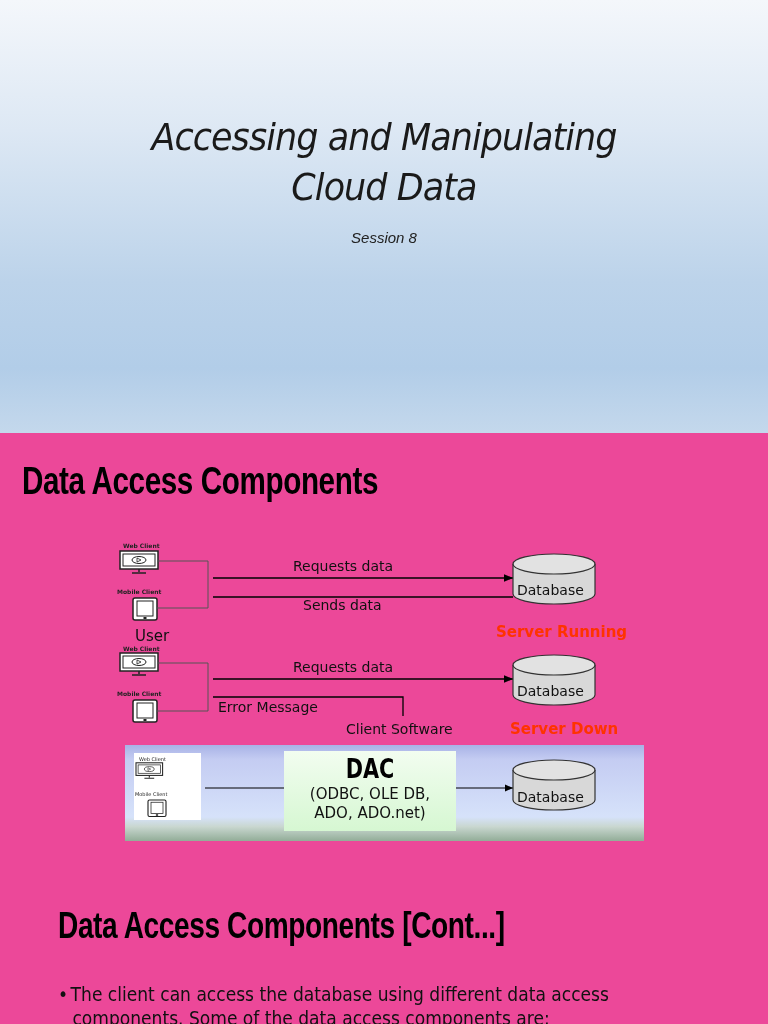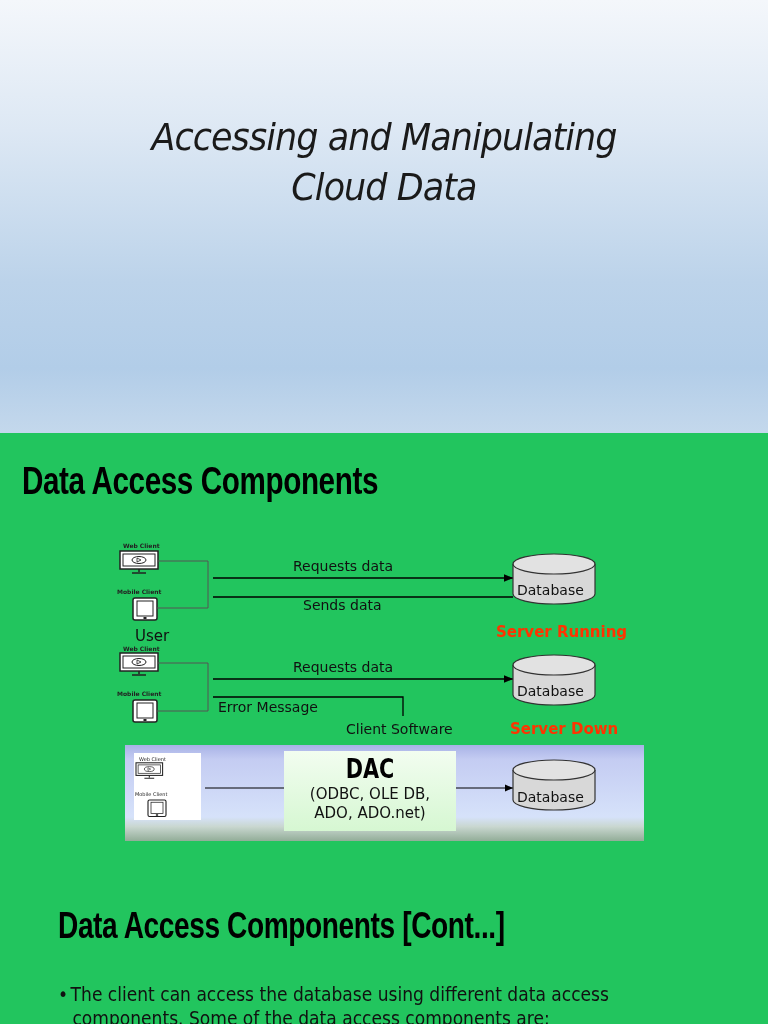--- a/index.html
+++ b/index.html
@@ -1,38 +1,39 @@
 <!DOCTYPE html>
 <html><head>
 <meta charset="utf-8">
 <style>
   html, body { margin:0; padding:0; }
   body { width:768px; height:1024px; overflow:hidden; background:#fff; position:relative; font-family:"Liberation Sans", sans-serif; }
   .slide1 { position:absolute; left:0; top:0; width:768px; height:433px;
     background: linear-gradient(to bottom, #f4f7fb 0%, #dde8f4 30%, #bcd3ea 65%, #b2cde8 85%, #c4d8ec 100%); font-style: italic; }
   .s1-title { position:absolute; left:0; width:768px; top:112px; text-align:center; font-family:"DejaVu Sans", sans-serif; font-weight:normal; font-size:38px; line-height:50px; color:#1a1a1a; letter-spacing:-1px; transform:scaleX(0.92); }
   .s1-sub { position:absolute; left:0; width:768px; top:229px; text-align:center; font-size:15px; color:#222; }
-  .slide2 { position:absolute; left:0; top:433px; width:768px; height:591px; background:#22c55e; }
+  .slide2 { position:absolute; left:0; top:433px; width:768px; height:591px; background:#ec4899; }
   .h-condensed { position:absolute; font-family:"Liberation Sans", sans-serif; font-weight:bold; color:#000; transform-origin:left top; }
   .s2-title { left:22px; top:27px; font-size:38px; transform:scaleX(0.78); letter-spacing:-0.5px; }
   .s3-title { left:58px; top:472px; font-size:36px; transform:scaleX(0.78); letter-spacing:-0.5px; }
   .bullet { position:absolute; left:58px; top:549px; width:640px; font-size:19px; color:#111; line-height:24px; font-family:"DejaVu Sans", sans-serif; transform:scaleX(0.9); transform-origin:left top; }
   .bullet .dot { display:inline-block; width:14px; }
   .bullet .cont { padding-left:16px; display:block; }
   svg text { font-family:"DejaVu Sans", sans-serif; }
   .diag { position:absolute; left:0; top:0; }
 </style>
 </head>
 <body>
 
 <div class="slide1">
   <div class="s1-title">
     <div>Accessing and Manipulating</div>
     <div>Cloud Data</div>
   </div>
+  <div class="s1-sub">Session 8</div>
 </div>
 
 <div class="slide2">
   <div class="h-condensed s2-title">Data Access Components</div>
 
   <svg class="diag" width="768" height="591">
     <defs>
       <marker id="arr" markerWidth="8" markerHeight="8" refX="7" refY="4" orient="auto">
         <path d="M0,1 L7,4 L0,7 z" fill="#000"></path>
       </marker>

